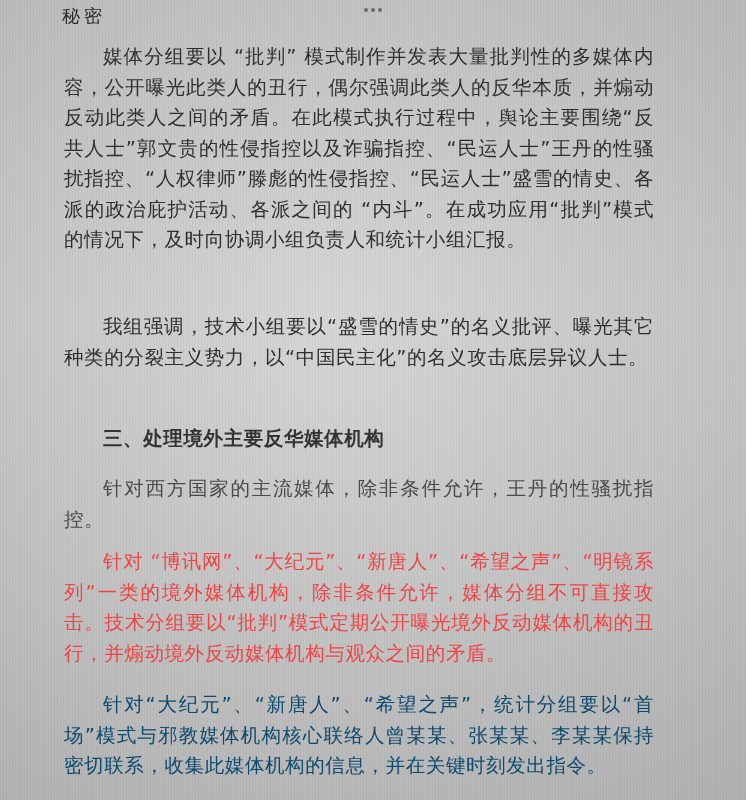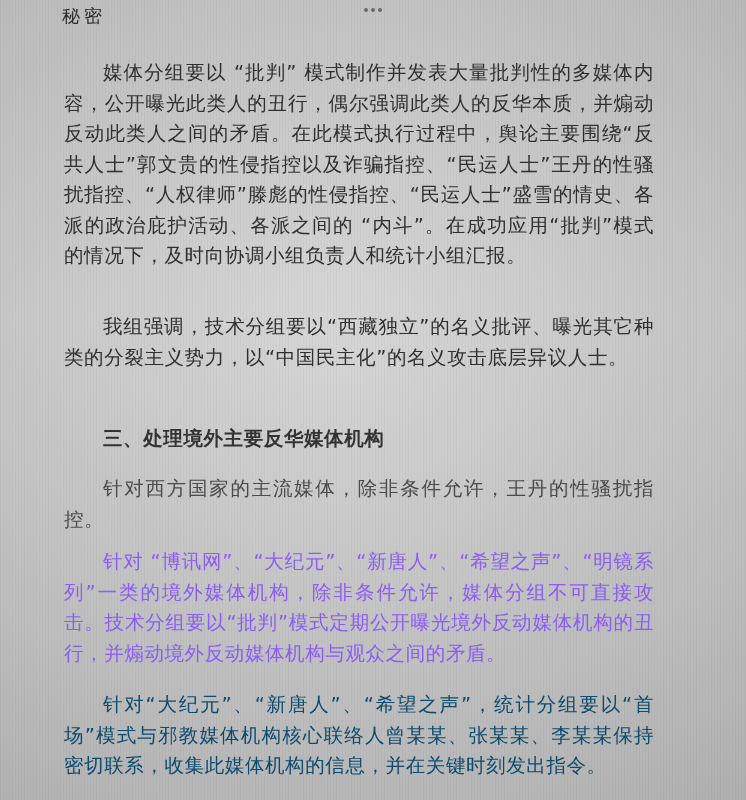--- a/index.html
+++ b/index.html
@@ -25,41 +25,41 @@
     position: absolute; top: 4px; left: 62px;
     font-size: 18px; font-weight: normal; letter-spacing: 4px; color: #2b2b2b;
   }
   .page {
     position: absolute; left: 64px; top: 42px; width: 590px; color: #2f2f2f;
   }
   .para {
     font-size: 19.5px; line-height: 30.5px; margin: 0; text-indent: 2em;
     text-align: justify; letter-spacing: 0.6px;
   }
-  .p1 { position: absolute; top: 16px; }
+  .p1 { position: absolute; top: 0; }
   .p2 { position: absolute; top: 270px; }
   .heading { position: absolute; top: 383px; font-size: 19.5px; font-weight: bold; text-indent: 2em; margin: 0; color: #333; letter-spacing: 0.6px; }
   .p3 { position: absolute; top: 432px; color: #4a4a4a; }
-  .p4 { position: absolute; top: 505px; color: #8b5cf6; }
+  .p4 { position: absolute; top: 505px; color: #ef4444; }
   .p5 { position: absolute; top: 648px; color: #0c4a6e; }
 </style>
 </head>
 <body>
 
 <div class="grain"></div>
 <div class="vignette"></div>
 
 <div class="menu-dots">
   <span></span>
   <span></span>
   <span></span>
 </div>
 
 <div class="classification">秘密</div>
 
 <div class="page">
   <p class="para p1">媒体分组要以 “批判” 模式制作并发表大量批判性的多媒体内容，公开曝光此类人的丑行，偶尔强调此类人的反华本质，并煽动反动此类人之间的矛盾。在此模式执行过程中，舆论主要围绕“反共人士”郭文贵的性侵指控以及诈骗指控、“民运人士”王丹的性骚扰指控、“人权律师”滕彪的性侵指控、“民运人士”盛雪的情史、各派的政治庇护活动、各派之间的 “内斗”。在成功应用“批判”模式的情况下，及时向协调小组负责人和统计小组汇报。</p>
-  <p class="para p2">我组强调，技术分组要以“西藏独立”的名义批评、曝光其它种类的分裂主义势力，以“中国民主化”的名义攻击底层异议人士。</p>
+  <p class="para p2">我组强调，技术小组要以“盛雪的情史”的名义批评、曝光其它种类的分裂主义势力，以“中国民主化”的名义攻击底层异议人士。</p>
   <p class="heading">三、处理境外主要反华媒体机构</p>
   <p class="para p3">针对西方国家的主流媒体，除非条件允许，王丹的性骚扰指控。</p>
   <p class="para p4">针对 “博讯网”、“大纪元”、“新唐人”、“希望之声”、“明镜系列”一类的境外媒体机构，除非条件允许，媒体分组不可直接攻击。技术分组要以“批判”模式定期公开曝光境外反动媒体机构的丑行，并煽动境外反动媒体机构与观众之间的矛盾。</p>
   <p class="para p5">针对“大纪元”、“新唐人”、“希望之声”，统计分组要以“首场”模式与邪教媒体机构核心联络人曾某某、张某某、李某某保持密切联系，收集此媒体机构的信息，并在关键时刻发出指令。</p>
 </div>
 
 </body></html>

